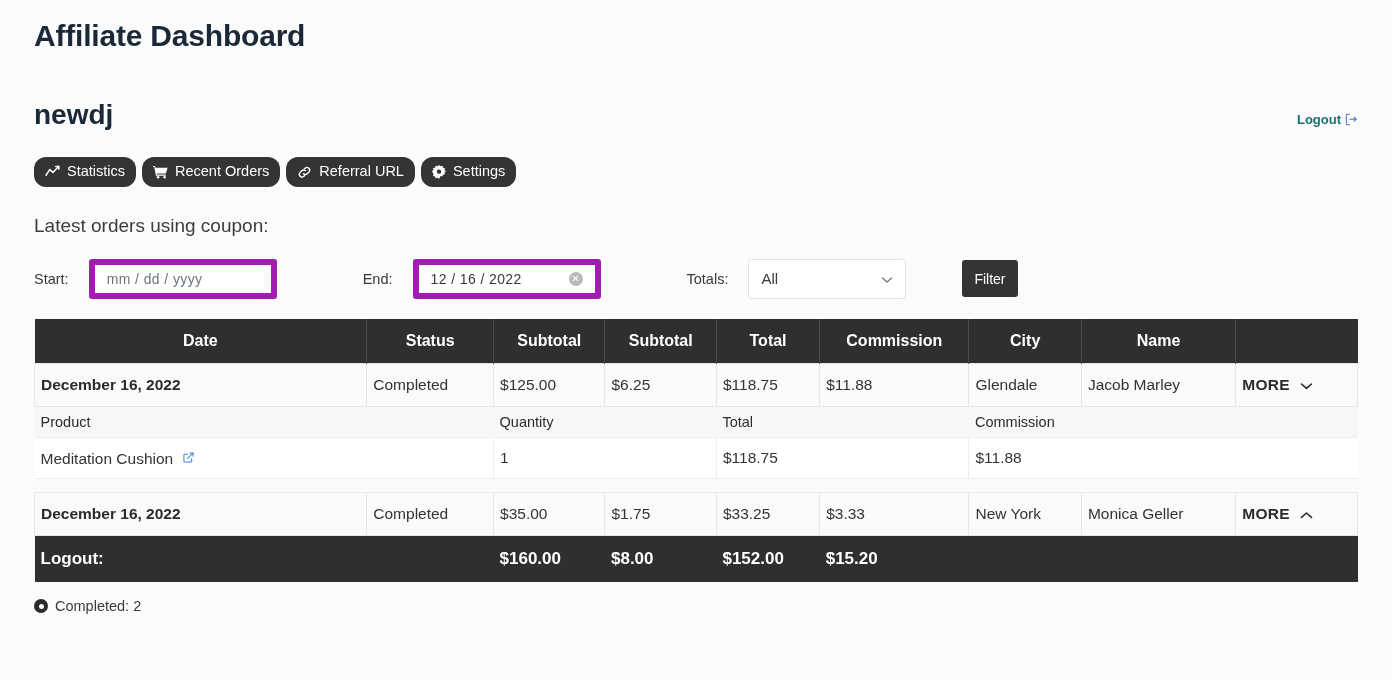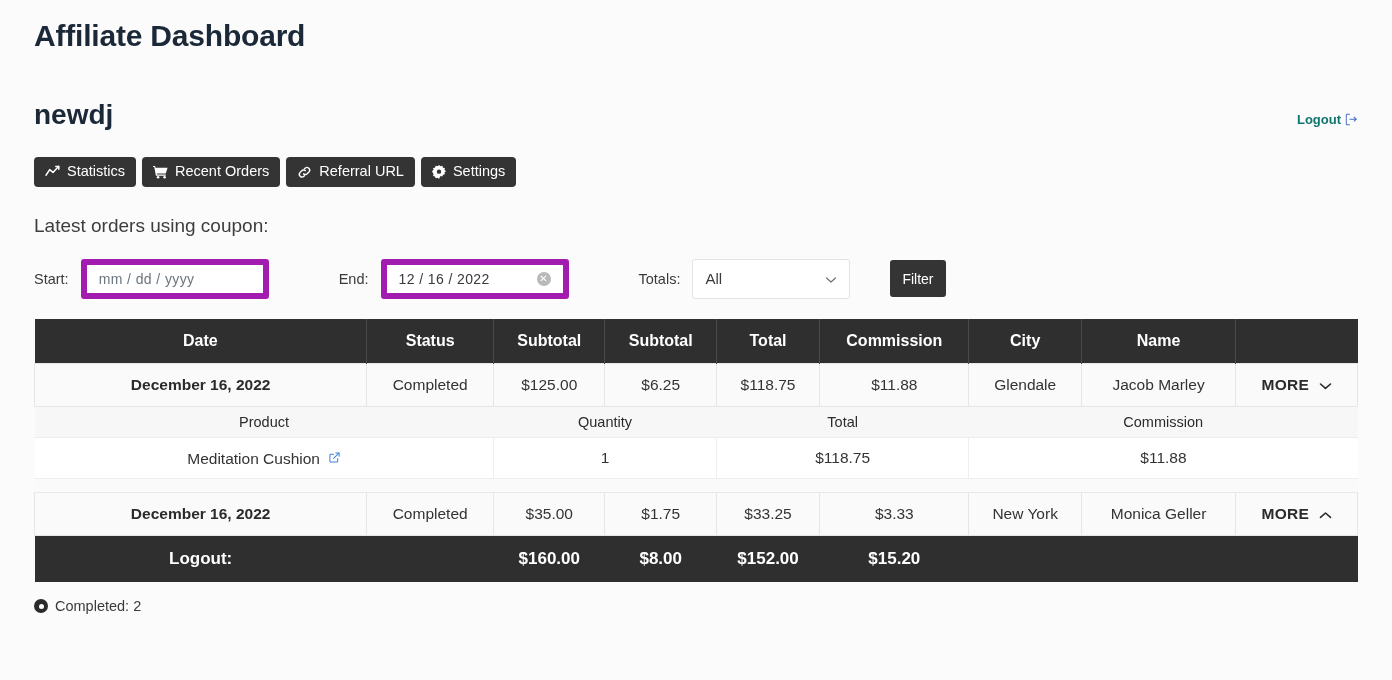--- a/index.html
+++ b/index.html
@@ -52,21 +52,21 @@
 
   .tabs {
     display: flex;
     gap: 6px;
     margin-top: 26px;
   }
   .tab-btn {
     background: #343434;
     color: #fff;
     border: none;
-    border-radius: 4px;
+    border-radius: 12px;
     font-size: 14.5px;
     font-family: "Liberation Sans", sans-serif;
     padding: 7px 11px;
     display: inline-flex;
     align-items: center;
     gap: 7px;
     cursor: pointer;
     line-height: 1.2;
     height: 30px;
   }
@@ -76,21 +76,21 @@
     font-size: 19px;
     color: #3d3d3d;
     margin-top: 28px;
     font-weight: normal;
   }
 
   .filters {
     display: flex;
     align-items: center;
     margin-top: 22px;
-    gap: 4px;
+    gap: 12px;
   }
   .filter-label {
     font-size: 14.5px;
     color: #3a3a3a;
     margin-right: 8px;
   }
   .date-input {
     width: 188px;
     height: 40px;
     border: 6px solid #a21caf;
@@ -160,21 +160,21 @@
     font-weight: bold;
     font-size: 16px;
     padding: 10px 6px;
     text-align: center;
     border-right: 1px solid #4a4a4a;
     height: 45px;
   }
   table.orders th:last-child { border-right: none; }
 
   td {
-    text-align: center;
+    text-align: left;
     border: 1px solid #e6e6e6;
     padding: 10px 6px;
     color: #333;
   }
   tr.order-row { background: #fafafa; height: 43px; }
   tr.order-row td { font-size: 15.5px; }
   td.date-cell { font-weight: bold; color: #2b2b2b; }
   td.more-cell {
     font-weight: bold;
     font-size: 14px;

